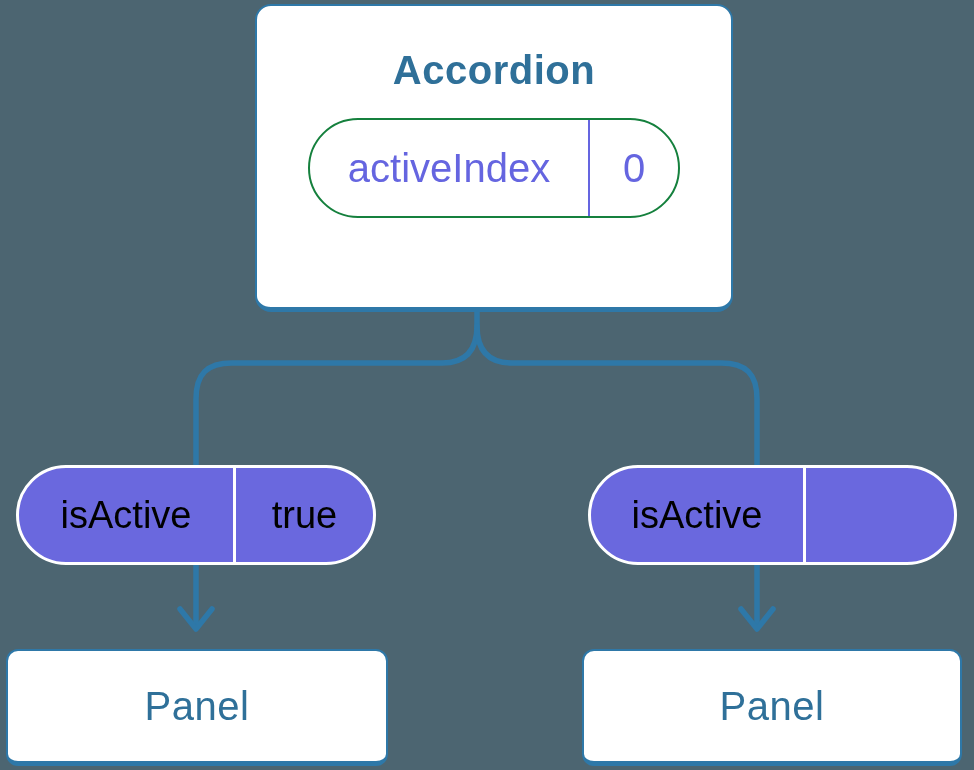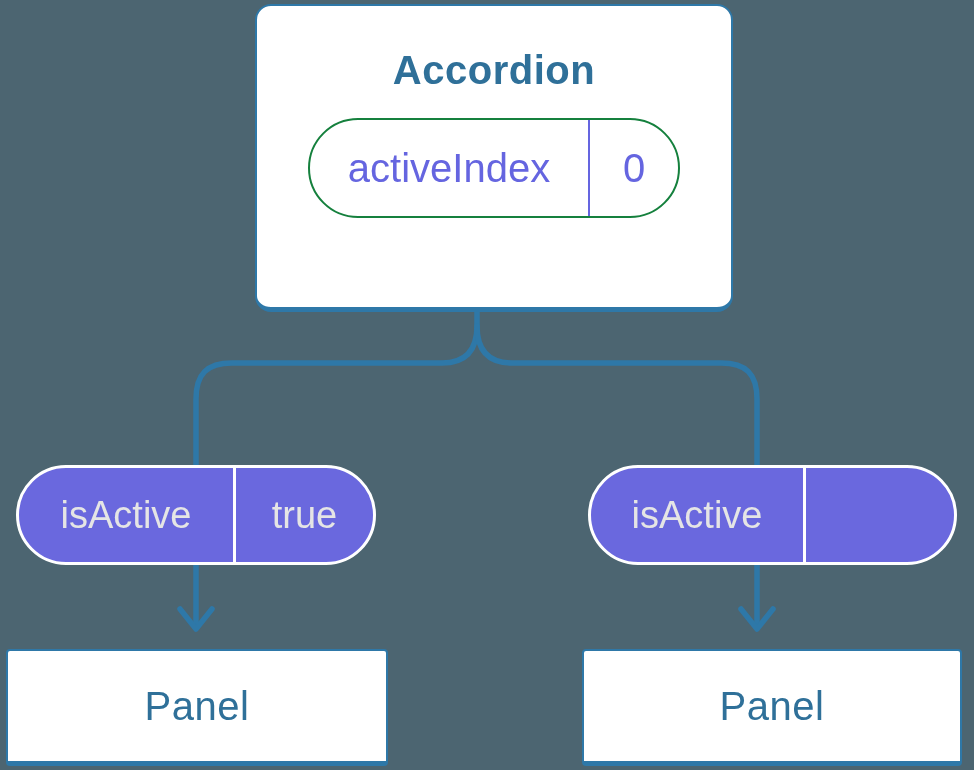--- a/index.html
+++ b/index.html
@@ -82,34 +82,34 @@
     border-radius: 50px;
     box-sizing: border-box;
     display: flex;
     overflow: hidden;
   }
   .prop-pill .pill-section {
     display: flex;
     align-items: center;
     justify-content: center;
     font-size: 38px;
-    color: #e5e5e5;
+    color: #000000;
   }
   .prop-pill .pill-key { border-right: 3px solid #FFFFFF; }
   .prop-pill .pill-val { flex: 1; }
 
   .prop-pill-left  { left: 16px;  top: 465px; width: 360px; }
   .prop-pill-left  .pill-key { width: 214px; }
   .prop-pill-right { left: 588px; top: 465px; width: 369px; }
   .prop-pill-right .pill-key { width: 212px; }
 
   .panel-box {
     top: 649px;
     height: 117px;
-    border-radius: 4px;
+    border-radius: 12px;
     display: flex;
     align-items: center;
     justify-content: center;
   }
   .panel-left  { left: 6px;   width: 382px; }
   .panel-right { left: 582px; width: 380px; }
   .panel-title {
     font-size: 40px;
     font-weight: 500;
     letter-spacing: 0.5px;

